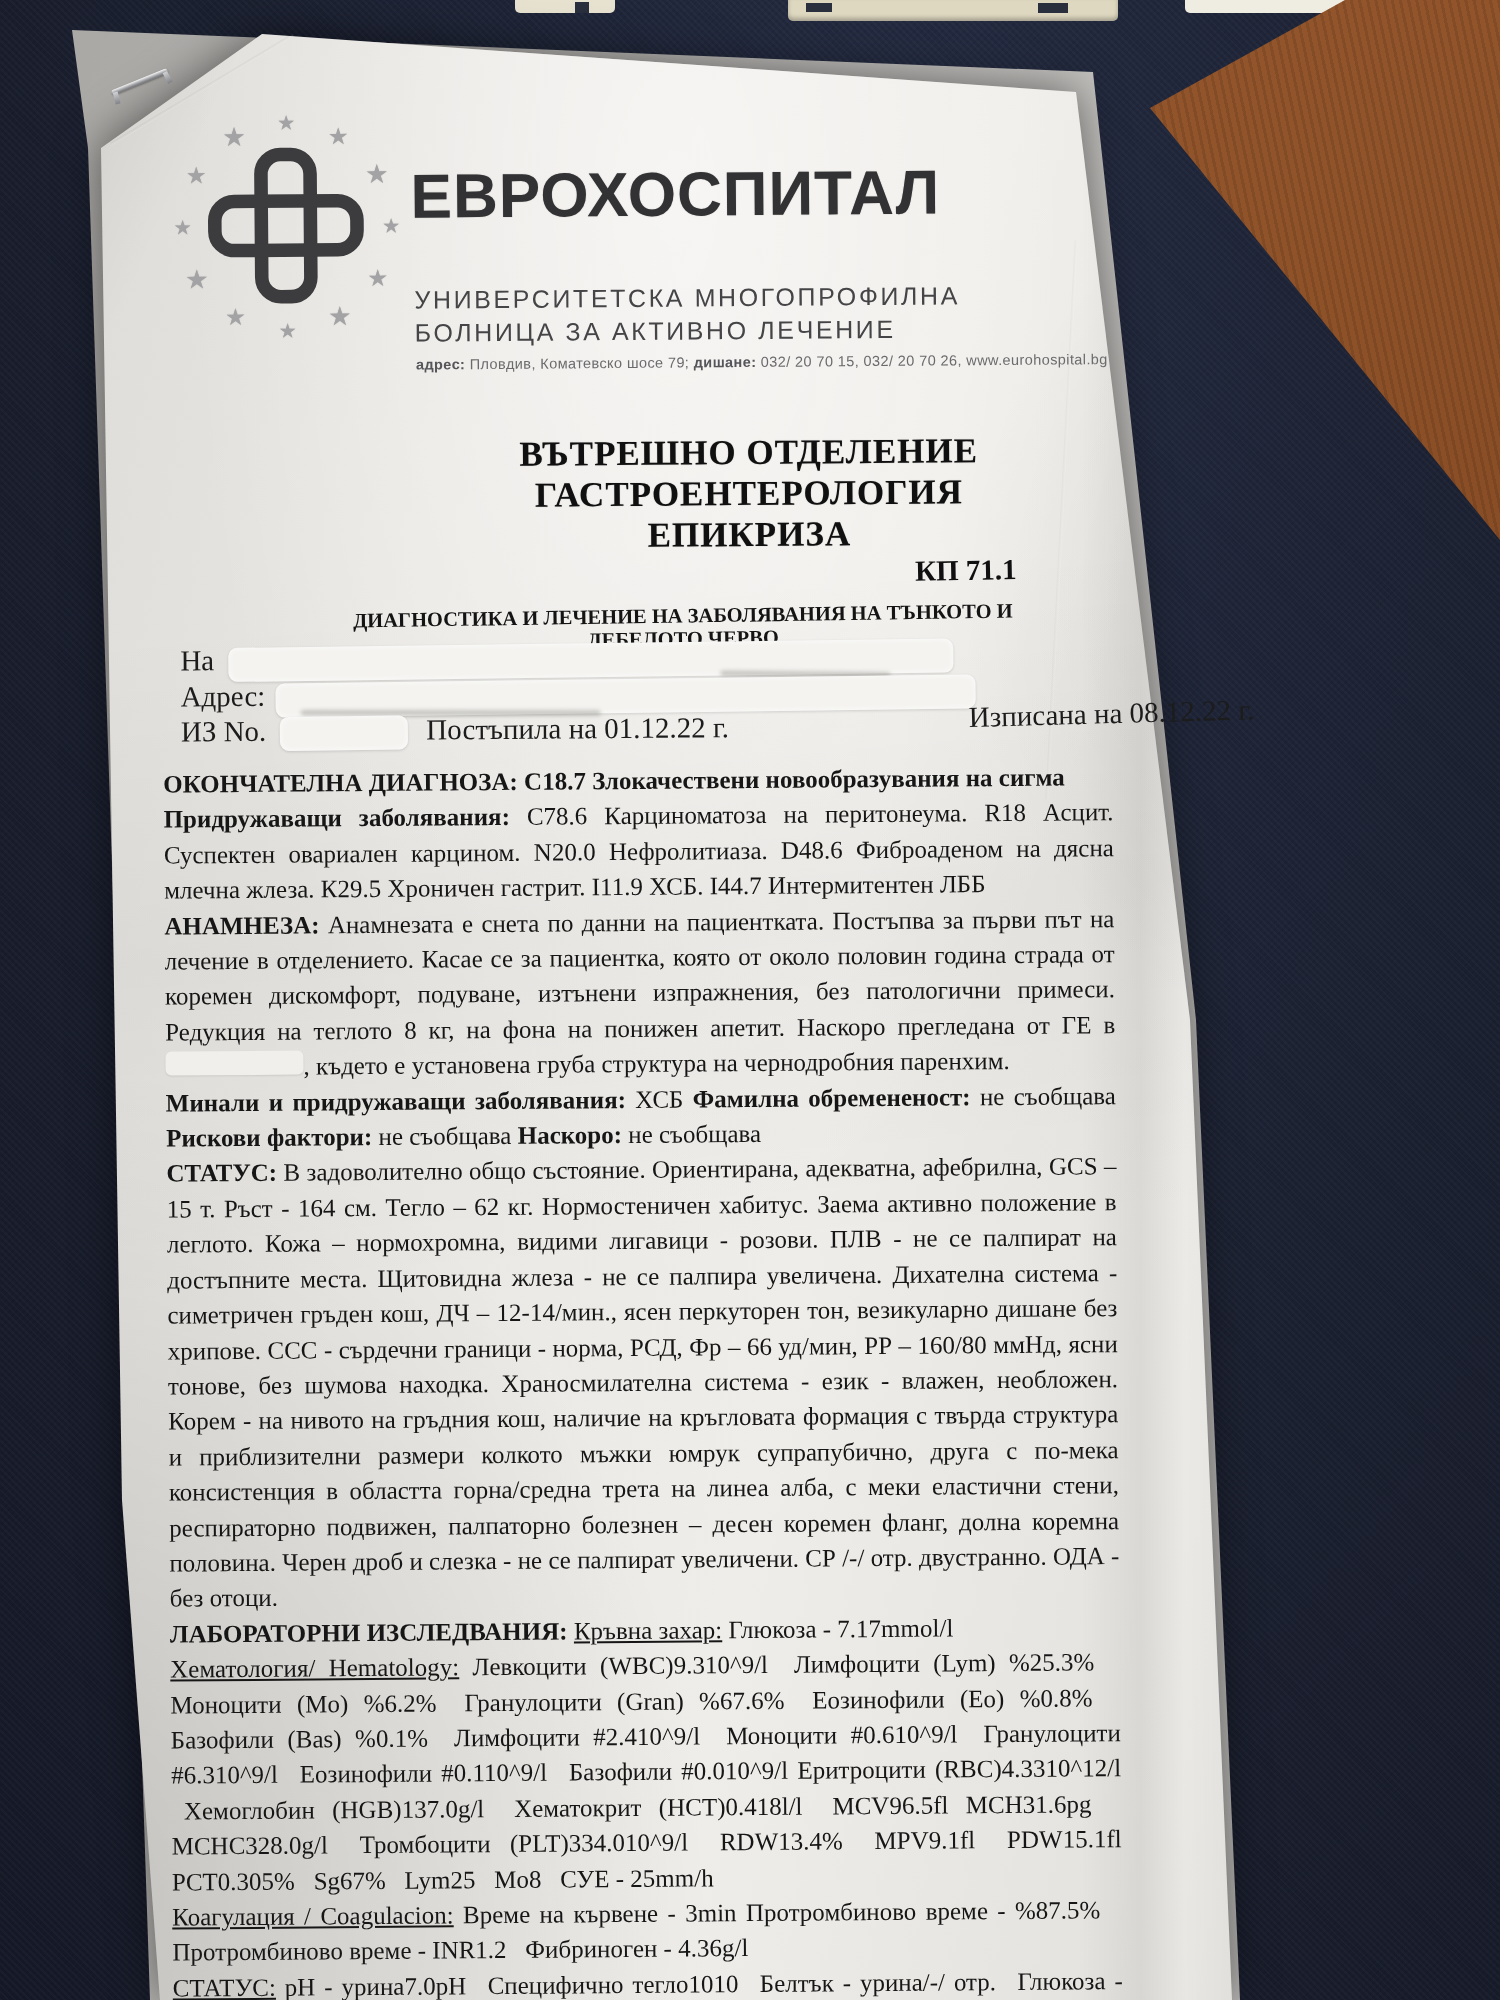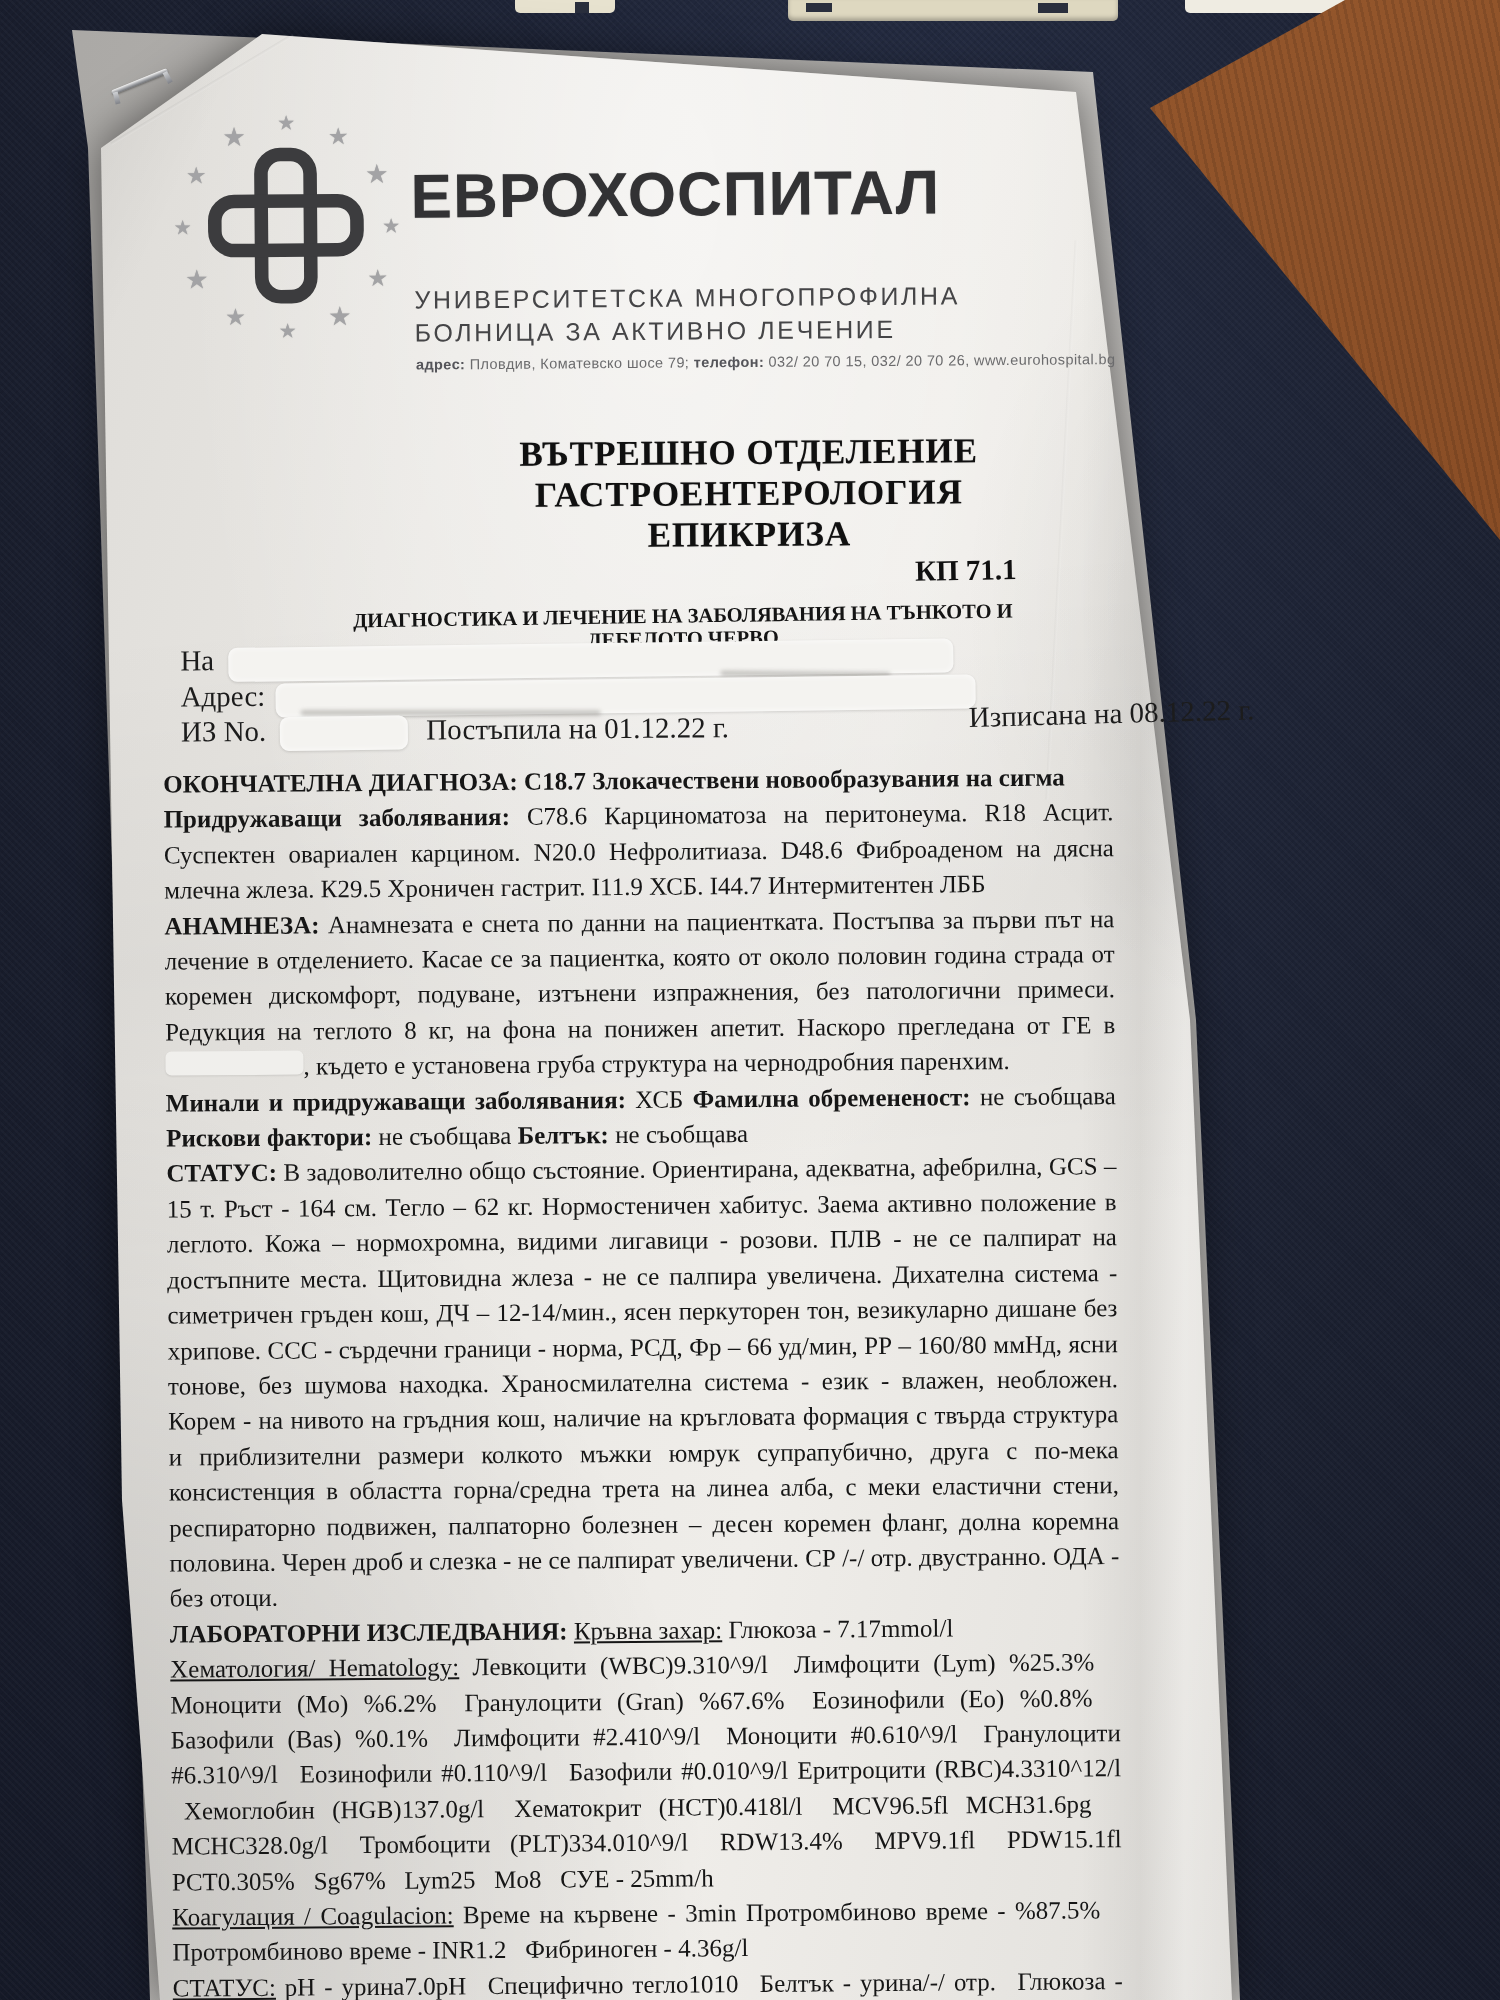--- a/index.html
+++ b/index.html
@@ -149,21 +149,21 @@
     </div>
   <svg class="cross-logo" viewBox="0 0 260 260">
     <rect x="92" y="20" width="76" height="220" rx="30" fill="none" stroke="#3c3c3e" stroke-width="21"></rect>
     <rect x="20" y="92" width="220" height="76" rx="30" fill="none" stroke="#3c3c3e" stroke-width="21"></rect>
   </svg>
 
   <div class="brand">ЕВРОХОСПИТАЛ</div>
   <div class="subtitle subtitle-1">УНИВЕРСИТЕТСКА МНОГОПРОФИЛНА</div>
   <div class="subtitle subtitle-2">БОЛНИЦА ЗА АКТИВНО ЛЕЧЕНИЕ</div>
   <div class="hdr-address">
-    <b>адрес:</b><span> Пловдив, Коматевско шосе 79; </span><b>телефон:</b><span> 032/ 20 70 15, 032/ 20 70 26, www.eurohospital.bg</span>
+    <b>адрес:</b><span> Пловдив, Коматевско шосе 79; </span><b>дишане:</b><span> 032/ 20 70 15, 032/ 20 70 26, www.eurohospital.bg</span>
   </div>
 
   <div class="title-block">
     <div>ВЪТРЕШНО ОТДЕЛЕНИЕ</div>
     <div>ГАСТРОЕНТЕРОЛОГИЯ</div>
     <div>ЕПИКРИЗА</div>
   </div>
   <div class="kp-code">КП  71.1</div>
   <div class="pathway">ДИАГНОСТИКА И ЛЕЧЕНИЕ НА  ЗАБОЛЯВАНИЯ НА ТЪНКОТО И ДЕБЕЛОТО ЧЕРВО</div>
 
@@ -179,21 +179,21 @@
     <div class="p-line p-rec">
       <span>ИЗ No.</span><span class="redact redact-rec"></span><span class="after-bar">Постъпила на 01.12.22 г.</span>
     </div>
     <div class="discharged">Изписана на 08.12.22 г.</div>
   </div>
 
   <div class="report-body" id="report-body">
       <p class="rb-p"><span class="seg-b">ОКОНЧАТЕЛНА ДИАГНОЗА: C18.7 Злокачествени новообразувания на сигма</span></p>
       <p class="rb-p"><span class="seg-b">Придружаващи заболявания: </span><span>C78.6 Карциноматоза на перитонеума. R18 Асцит. Суспектен овариален карцином. N20.0 Нефролитиаза. D48.6 Фиброаденом на дясна млечна жлеза. К29.5 Хроничен гастрит. I11.9 ХСБ. I44.7 Интермитентен ЛББ</span></p>
       <p class="rb-p"><span class="seg-b">АНАМНЕЗА: </span><span>Анамнезата е снета по данни на пациентката. Постъпва за първи път на лечение в отделението. Касае се за пациентка, която от около половин година страда от коремен дискомфорт, подуване, изтънени изпражнения, без патологични примеси. Редукция на теглото 8 кг, на фона на понижен апетит. Наскоро прегледана от ГЕ в </span><span class="redact-inline"></span><span>, където е установена груба структура на чернодробния паренхим.</span></p>
-      <p class="rb-p"><span class="seg-b">Минали и придружаващи заболявания: </span><span>ХСБ </span><span class="seg-b">Фамилна обремененост: </span><span>не съобщава </span><span class="seg-b">Рискови фактори: </span><span>не съобщава </span><span class="seg-b">Белтък: </span><span> не съобщава</span></p>
+      <p class="rb-p"><span class="seg-b">Минали и придружаващи заболявания: </span><span>ХСБ </span><span class="seg-b">Фамилна обремененост: </span><span>не съобщава </span><span class="seg-b">Рискови фактори: </span><span>не съобщава </span><span class="seg-b">Наскоро: </span><span> не съобщава</span></p>
       <p class="rb-p"><span class="seg-b">СТАТУС: </span><span>В задоволително общо състояние. Ориентирана, адекватна, афебрилна, GCS – 15 т.  Ръст - 164 см.  Тегло – 62 кг.  Нормостеничен хабитус.  Заема активно положение в леглото.  Кожа – нормохромна, видими лигавици - розови. ПЛВ - не се палпират на достъпните места. Щитовидна жлеза - не се палпира увеличена. Дихателна система - симетричен гръден кош, ДЧ – 12-14/мин., ясен перкуторен тон, везикуларно дишане без хрипове. ССС - сърдечни граници - норма, РСД, Фр – 66 уд/мин, РР – 160/80 ммНд, ясни тонове, без шумова находка. Храносмилателна система - език - влажен, необложен. Корем - на нивото на гръдния кош, наличие на кръгловата формация с твърда структура и приблизителни размери колкото мъжки юмрук супрапубично, друга с по-мека консистенция в областта горна/средна трета на линеа алба, с меки еластични стени, респираторно подвижен, палпаторно болезнен – десен коремен фланг, долна коремна половина. Черен дроб и слезка - не се палпират увеличени. СР /-/ отр. двустранно. ОДА - без отоци.</span></p>
       <p class="rb-p"><span class="seg-b">ЛАБОРАТОРНИ ИЗСЛЕДВАНИЯ: </span><span class="seg-u">Кръвна захар:</span><span> Глюкоза - 7.17mmol/l</span></p>
       <p class="rb-p"><span class="seg-u">Хематология/ Hematology:</span><span> Левкоцити (WBC)9.310^9/l  Лимфоцити (Lym) %25.3%  Моноцити (Mo) %6.2%  Гранулоцити (Gran) %67.6%  Еозинофили (Ео) %0.8%  Базофили (Bas) %0.1%  Лимфоцити #2.410^9/l  Моноцити #0.610^9/l  Гранулоцити #6.310^9/l  Еозинофили #0.110^9/l  Базофили #0.010^9/l Еритроцити (RBC)4.3310^12/l  Хемоглобин (HGB)137.0g/l  Хематокрит (HCT)0.418l/l  MCV96.5fl MCH31.6pg  MCHC328.0g/l  Тромбоцити (PLT)334.010^9/l  RDW13.4%  MPV9.1fl  PDW15.1fl PCT0.305%  Sg67%  Lym25  Mo8  СУЕ - 25mm/h</span></p>
       <p class="rb-p"><span class="seg-u">Коагулация / Coagulacion:</span><span> Време на кървене - 3min Протромбиново време - %87.5%  Протромбиново време - INR1.2  Фибриноген - 4.36g/l</span></p>
       <p class="rb-p"><span class="seg-u">СТАТУС:</span><span> pH - урина7.0pH  Специфично тегло1010  Белтък - урина/-/ отр.  Глюкоза - урина/-/ отр. Кетотела - урина/-/ отр.  Билирубин - урина/-/ отр.  Уробилиноген - уринанеувел.  Нитрити/-/ отр. Левкоцити - седимент5-6</span></p>
     </div>
 
 </div>
 
 </body></html>

